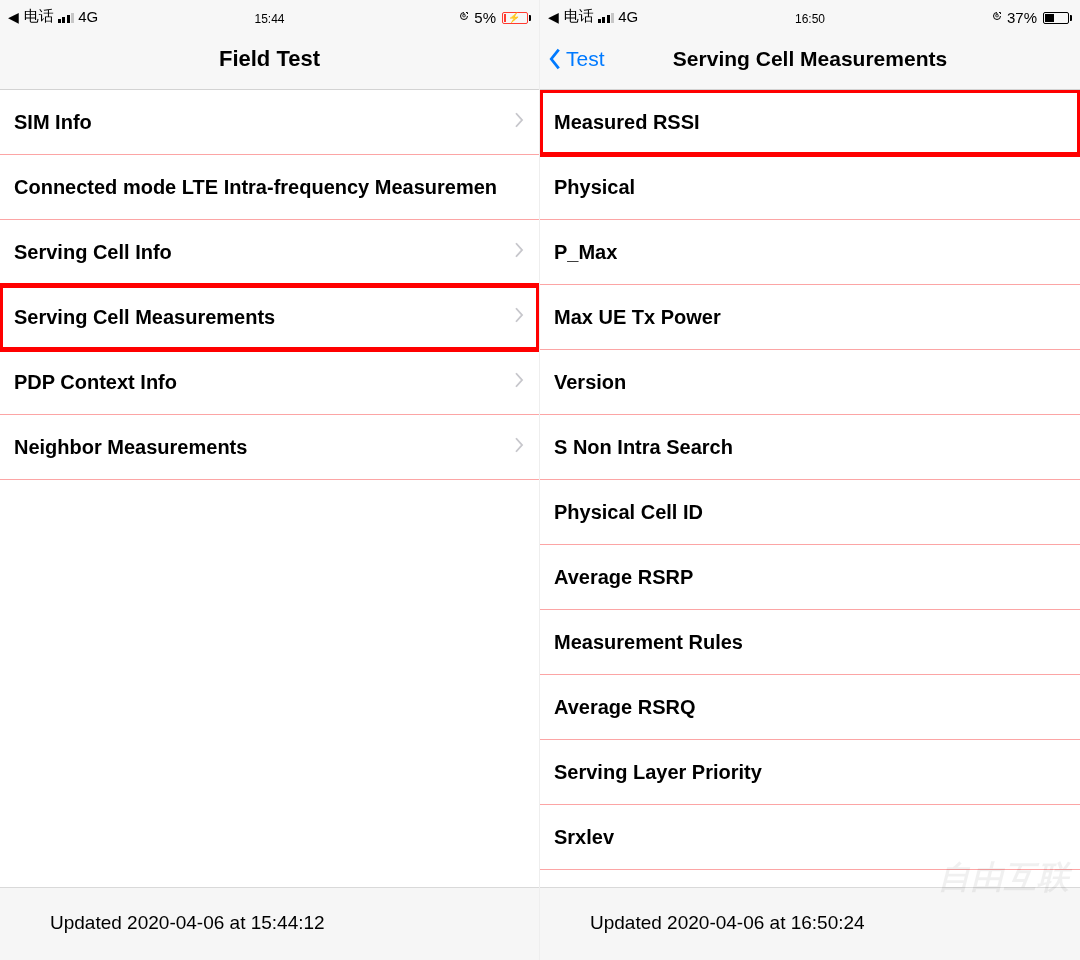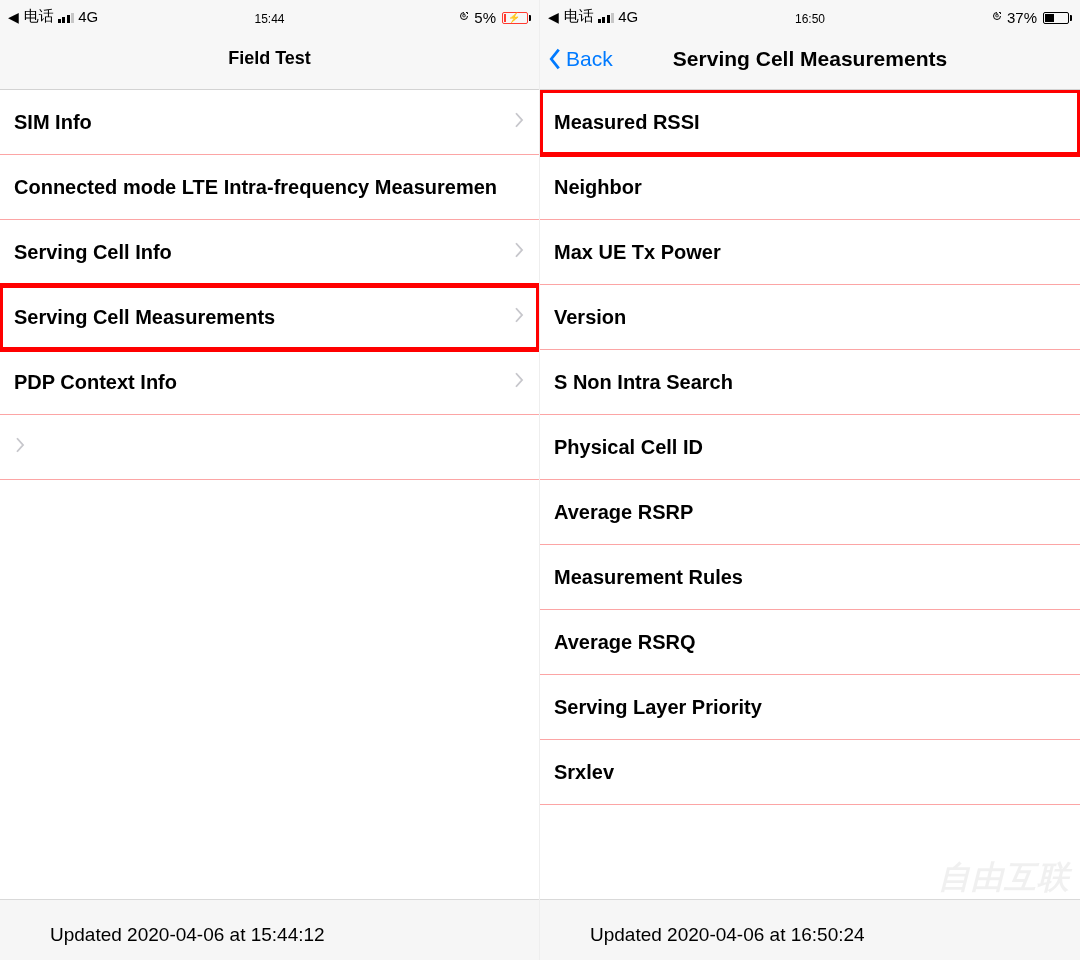--- a/index.html
+++ b/index.html
@@ -98,21 +98,21 @@
     background: #f7f7f7;
     border-bottom: 1px solid #d3d3d3;
     display: flex;
     align-items: center;
     position: relative;
   }
   .nav-title {
     position: absolute;
     left: 0; right: 0;
     text-align: center;
-    font-size: 18px;
+    font-size: 22px;
     font-weight: 700;
     color: #000;
   }
   .nav-title.small { font-size: 21px; }
   .nav-back {
     display: flex;
     align-items: center;
     color: #007aff;
     font-size: 21px;
     padding-left: 6px;
@@ -156,21 +156,21 @@
   .row.highlight {
     outline: 5px solid #ff0000;
     outline-offset: -3px;
     z-index: 3;
   }
 
   
   .footer {
     background: #f6f6f6;
     border-top: 1px solid #d9d9d9;
-    padding: 24px 0 14px 50px;
+    padding: 24px 0 26px 50px;
     font-size: 19px;
     color: #000;
   }
 
   .watermark {
     position: absolute;
     right: 10px;
     bottom: 60px;
     font-size: 32px;
     font-weight: 800;
@@ -246,20 +246,21 @@
               <polyline points="3,3 11,12 3,21"></polyline>
             </svg></span>
         </div>
         <div class="row">
           <span class="label">PDP Context Info</span>
           <span class="chevron"><svg viewBox="0 0 14 24">
               <polyline points="3,3 11,12 3,21"></polyline>
             </svg></span>
         </div>
         <div class="row">
+          <span class="label">Neighbor Measurements</span>
           <span class="chevron"><svg viewBox="0 0 14 24">
               <polyline points="3,3 11,12 3,21"></polyline>
             </svg></span>
         </div>
       </div>
 
     <div class="footer">Updated 2020-04-06 at 15:44:12</div>
   </div>
 
   <div class="panel">
@@ -293,31 +294,34 @@
             <span class="battery-tip"></span>
         </span>
       </div>
     </div>
 
     <div class="nav-bar">
       <div class="nav-back">
         <svg viewBox="0 0 16 28">
             <polyline points="12,4 4,14 12,24"></polyline>
           </svg>
-        <span>Back</span>
+        <span>Test</span>
       </div>
       <div class="nav-title small">Serving Cell Measurements</div>
     </div>
 
     <div class="list">
         <div class="row highlight">
           <span class="label">Measured RSSI</span>
         </div>
         <div class="row">
-          <span class="label">Neighbor</span>
+          <span class="label">Physical</span>
+        </div>
+        <div class="row">
+          <span class="label">P_Max</span>
         </div>
         <div class="row">
           <span class="label">Max UE Tx Power</span>
         </div>
         <div class="row">
           <span class="label">Version</span>
         </div>
         <div class="row">
           <span class="label">S Non Intra Search</span>
         </div>

